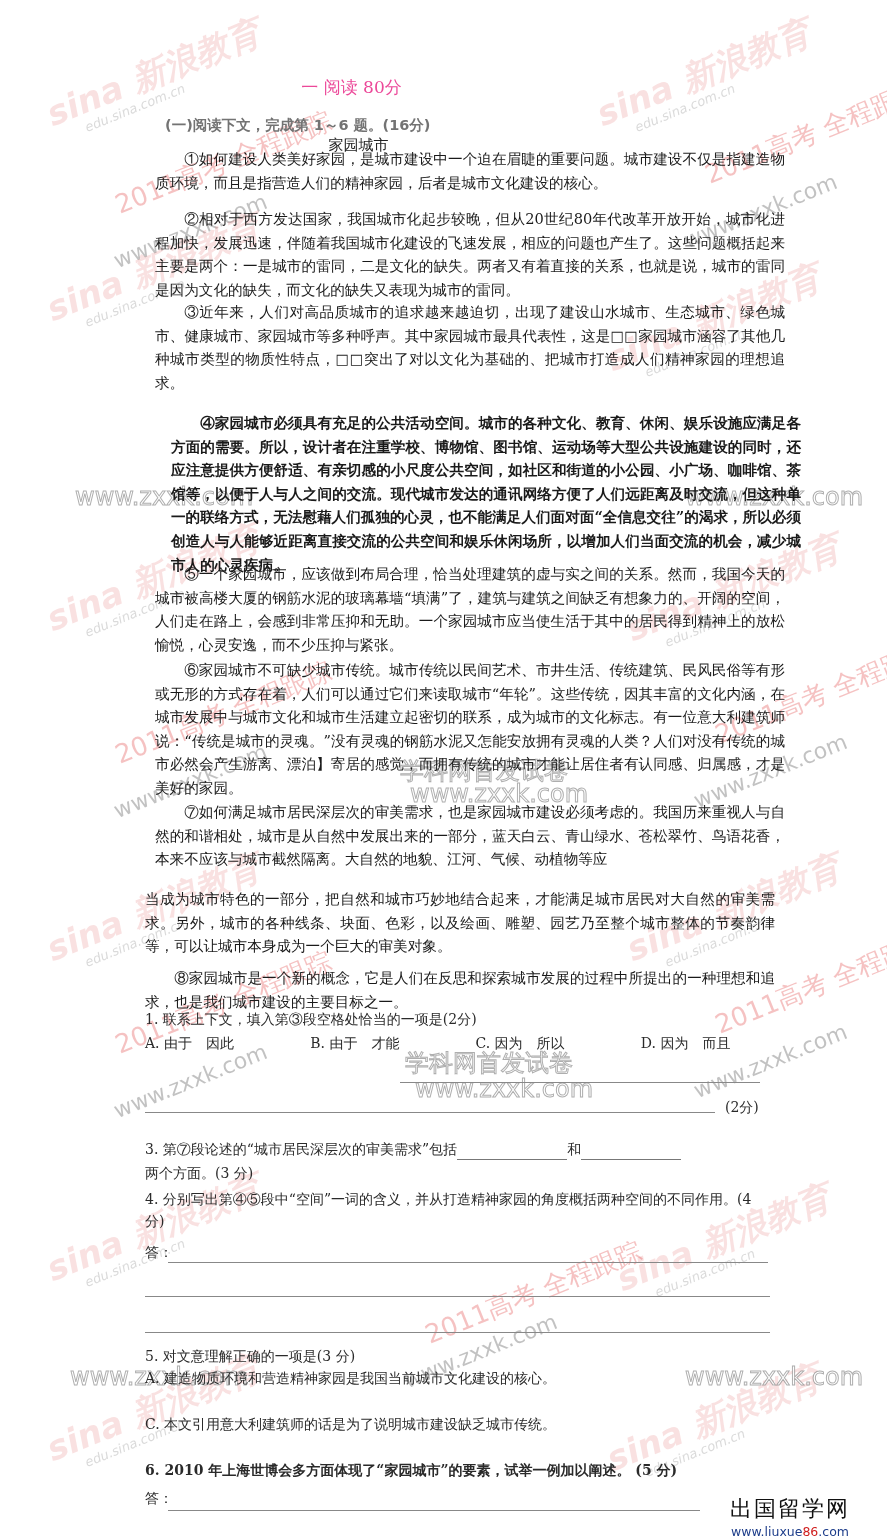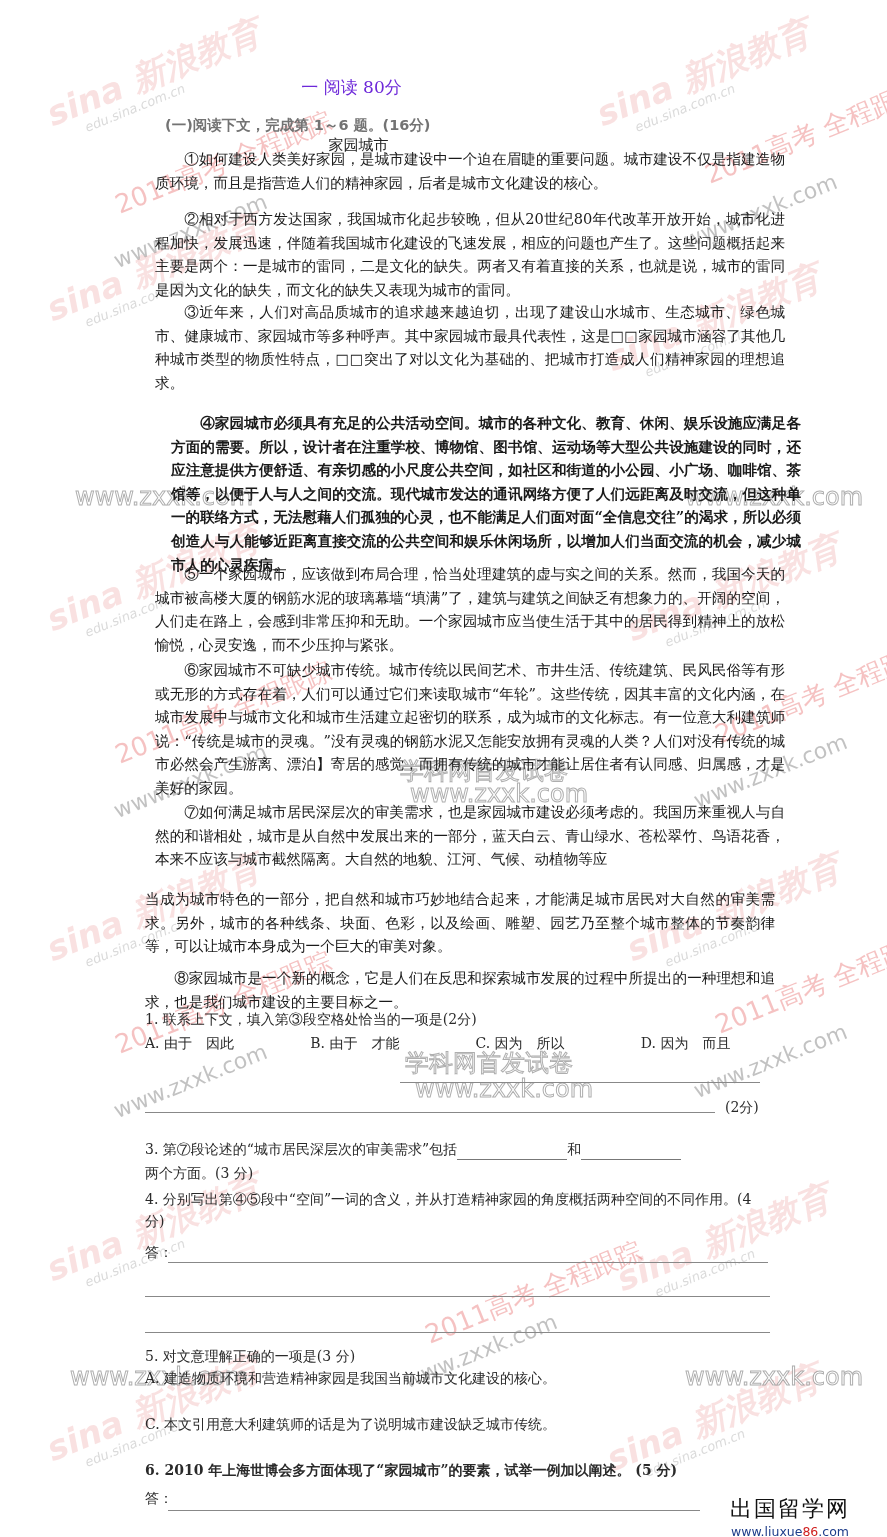--- a/index.html
+++ b/index.html
@@ -2,21 +2,21 @@
 <html><head>
   <meta charset="utf-8">
   <style>
     html, body { margin: 0; padding: 0; }
     body {
       width: 887px; height: 1537px; background: #ffffff; position: relative; overflow: hidden;
       font-family: "DejaVu Serif", "Liberation Serif", serif; color: #1e1e1e;
     }
     .page { position: absolute; left: 0; top: 0; width: 887px; height: 1537px; }
     .title { position: absolute; top: 18px; left: 0; width: 887px; text-align: center; font-size: 21px; letter-spacing: 1px; color: #222; }
-    .section { position: absolute; top: 76px; left: 0; width: 703px; text-align: center; font-size: 17px; color: #6d28d9; }
+    .section { position: absolute; top: 76px; left: 0; width: 703px; text-align: center; font-size: 17px; color: #ec4899; }
     .instruction { position: absolute; top: 116px; left: 165px; font-size: 14.5px; font-weight: bold; color: #737373; font-family: "DejaVu Sans", sans-serif; }
     .article-title { position: absolute; top: 136px; left: 0; width: 717px; text-align: center; font-size: 15px; color: #222; }
     .para { position: absolute; left: 155px; width: 630px; font-size: 14.6px; line-height: 23.6px; text-align: justify; text-indent: 2em; color: #1a1a1a; font-family: "DejaVu Serif", serif; }
     .q { position: absolute; left: 145px; width: 630px; font-size: 14px; line-height: 22px; color: #2a2a2a; font-family: "DejaVu Serif", serif; }
     .options { display: flex; gap: 0; }
     .options span { width: 160px; display: inline-block; }
     .blank { display: inline-block; border-bottom: 1px solid #777; vertical-align: bottom; height: 16px; }
     .answer-line { position: absolute; left: 145px; height: 0; border-bottom: 1.3px solid #888; }
     .answer-label { position: absolute; left: 145px; font-size: 14px; color: #2a2a2a; }
     .wm { position: absolute; pointer-events: none; font-family: "DejaVu Sans", sans-serif; transform: rotate(-22deg); transform-origin: left top; white-space: nowrap; }

